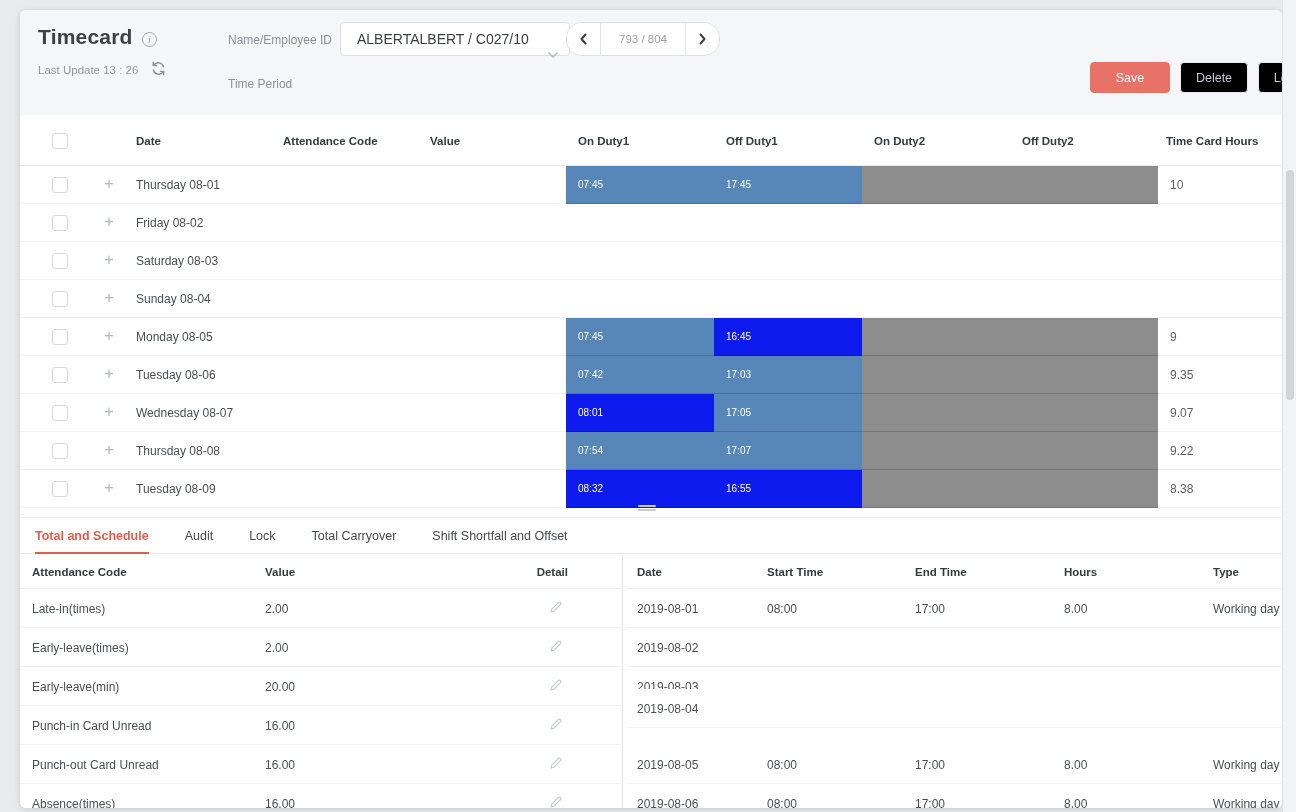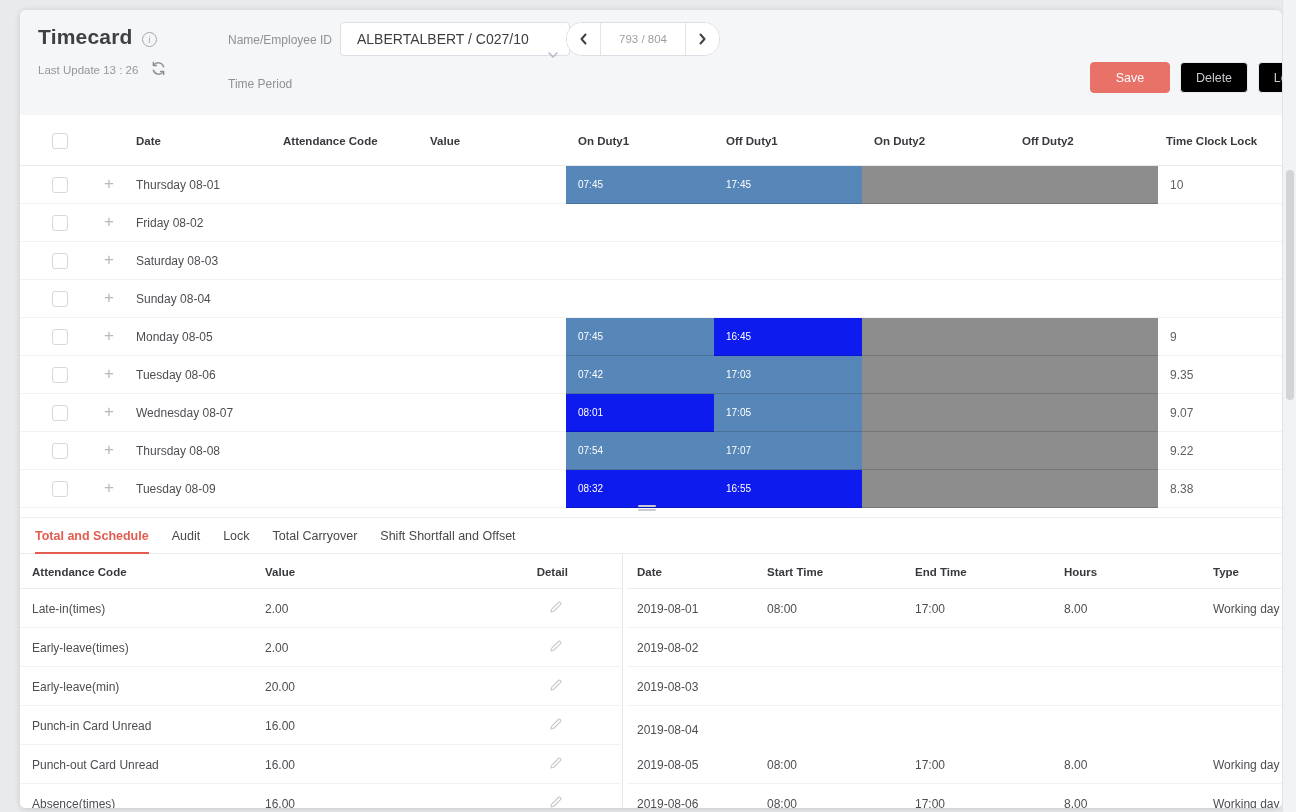--- a/index.html
+++ b/index.html
@@ -54,21 +54,21 @@
   .steel{background:var(--c-steel_blue,#5787b8)}
   .bright{background:var(--c-bright_blue,#0e1bee)}
   .rhours{position:absolute;left:1150px;top:12px;font-size:12px;color:#5f6165}
 
   
   .splitter{position:absolute;left:618px;top:495px;width:18px;height:8px;cursor:row-resize}
   .splitter i{display:block;height:2px;background:#c7cacf;margin-bottom:2px;border-radius:1px}
 
   
   .panel{position:absolute;left:0;top:507px;right:0;bottom:0;background:#fff;border-top:1px solid #eceef1}
-  .tabs{position:absolute;left:0;top:0;right:0;height:36px;display:flex;align-items:center;padding-left:15px;gap:23px;
+  .tabs{position:absolute;left:0;top:0;right:0;height:36px;display:flex;align-items:center;padding-left:15px;gap:36px;
         border-bottom:1px solid #e9ebee}
   .tab{position:relative;height:100%;display:flex;align-items:center;font-size:12.5px;color:#47494d;cursor:pointer;white-space:nowrap}
   .tab.active{color:var(--c-tab_red,#e25d50);font-weight:bold}
   .tab.active::after{content:"";position:absolute;left:0;right:0;bottom:-1px;height:2px;background:var(--c-tab_red,#e25d50)}
   .bt-head{position:absolute;top:36px;height:35px;border-bottom:1px solid #ebedf0;background:#fff}
   .bh{position:absolute;top:12px;font-size:11.5px;font-weight:bold;color:#37393d;white-space:nowrap}
   .ltable{left:0;width:602px}
   .rtable{left:607px;width:655px}
   .lt-h0{left:12px}.lt-h1{left:245px}.lt-h2{right:54px}
   .rt-h0{left:10px}.rt-h1{left:140px}.rt-h2{left:288px}.rt-h3{left:437px}.rt-h4{left:586px}
@@ -139,21 +139,21 @@
     <div class="thead">
       <span class="cb"></span>
 
     <div class="hc hc0">Date</div>
         <div class="hc hc1">Attendance Code</div>
         <div class="hc hc2">Value</div>
         <div class="hc hc3">On Duty1</div>
         <div class="hc hc4">Off Duty1</div>
         <div class="hc hc5">On Duty2</div>
         <div class="hc hc6">Off Duty2</div>
-        <div class="hc hc7">Time Clock Lock</div>
+        <div class="hc hc7">Time Card Hours</div>
       </div>
     <div>
         <div class="trow" style="top: 48px;">
           <div class="cb"></div>
           <div class="plus">+</div>
           <div class="rdate">Thursday 08-01</div>
           <div class="cell c-on1 steel">07:45</div>
           <div class="cell c-off1 steel">17:45</div>
           <div class="cell c-d2"></div>
           <div class="rhours">10</div>
@@ -301,21 +301,21 @@
           <div class="bcell r-end">17:00</div>
           <div class="bcell r-hrs">8.00</div>
           <div class="bcell r-type">Working day</div>
         </div>
         <div class="rrow" style="top: 110px;">
           <div class="bcell r-date">2019-08-02</div>
         </div>
         <div class="rrow" style="top: 149px;">
           <div class="bcell r-date">2019-08-03</div>
         </div>
-        <div class="rrow" style="top: 192px; text-decoration: underline;">
+        <div class="rrow" style="top: 171px; text-decoration: underline;">
           <div class="bcell r-date">2019-08-04</div>
         </div>
         <div class="rrow" style="top: 227px;">
           <div class="bcell r-date">2019-08-05</div>
           <div class="bcell r-start">08:00</div>
           <div class="bcell r-end">17:00</div>
           <div class="bcell r-hrs">8.00</div>
           <div class="bcell r-type">Working day</div>
         </div>
         <div class="rrow" style="top: 266px;">

